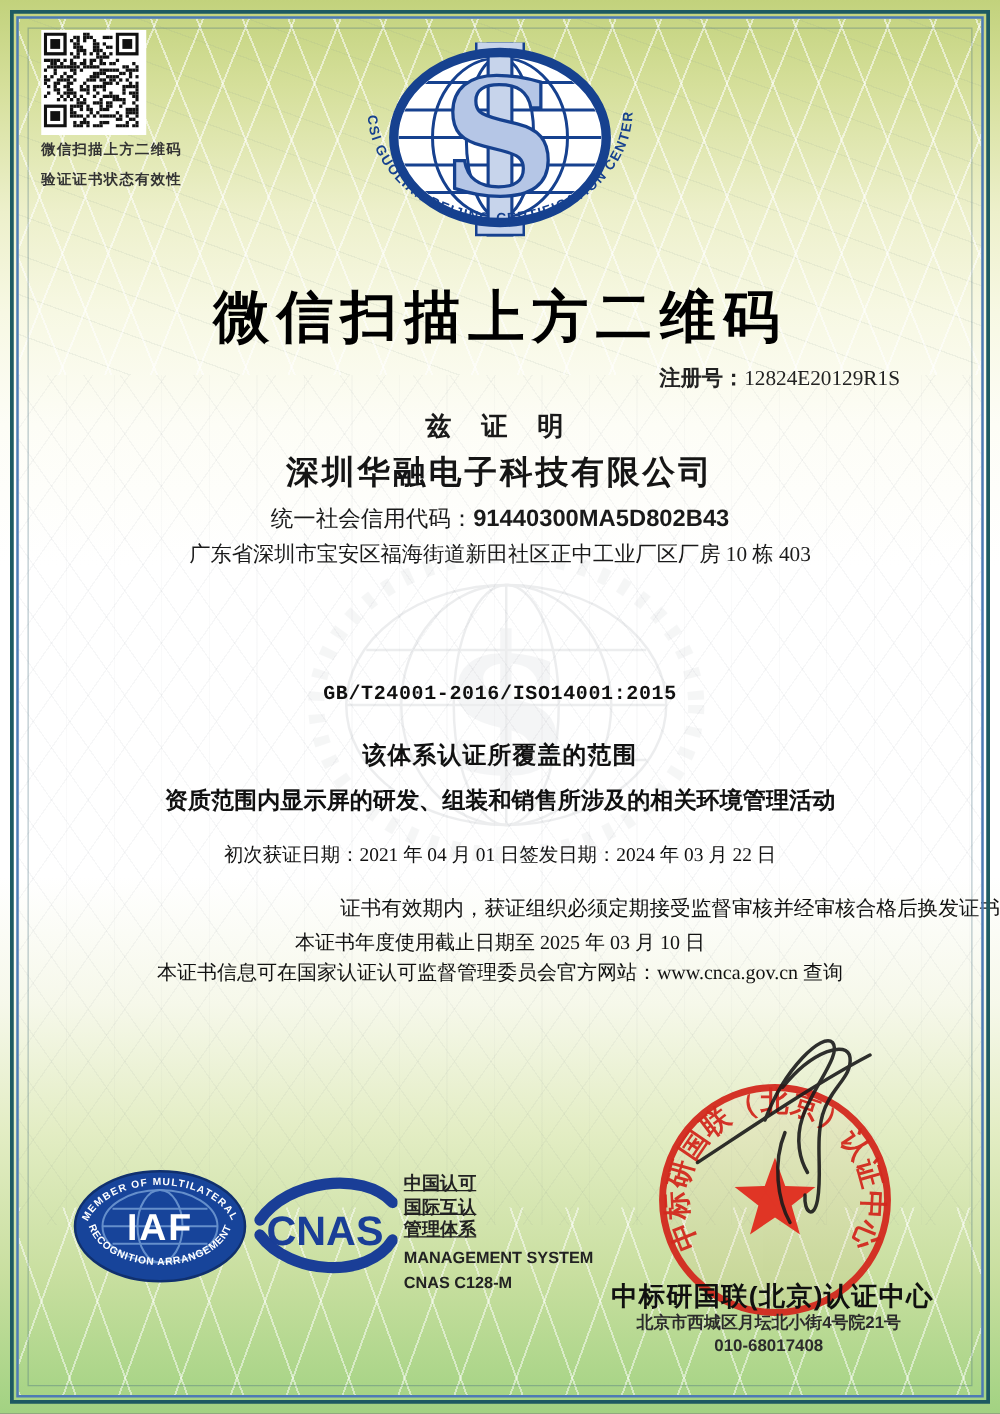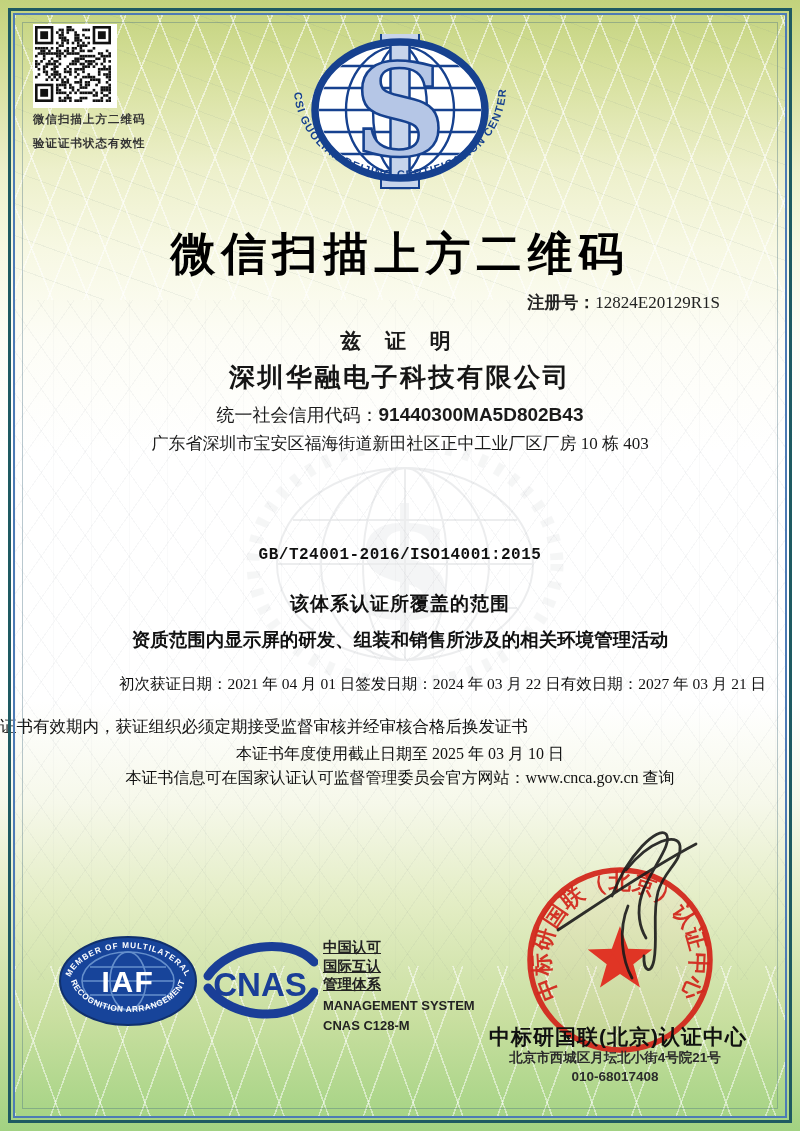--- a/index.html
+++ b/index.html
@@ -46,23 +46,23 @@
   .reg b{font-family:var(--serif);font-weight:700;}
   .certify{left:0;right:0;top:327px;text-align:center;font:700 21px var(--sans);letter-spacing:9px;color:#1a1a1a;}
   .company{left:0;right:0;top:360px;text-align:center;font:700 26px var(--sans);letter-spacing:2.5px;color:#151515;}
   .credit{left:0;right:0;top:403px;text-align:center;font:400 18px var(--serif);color:#1a1a1a;}
   .credit .code{font:700 19px var(--sans);}
   .address{left:0;right:0;top:432px;text-align:center;font:400 17px var(--serif);color:#1a1a1a;}
   .sysline{left:0;right:0;top:508px;text-align:center;font:700 19px var(--sans);letter-spacing:1px;}
   .stdline{left:0;right:0;top:546px;text-align:center;font:700 16px var(--mono);letter-spacing:.5px;}
   .scopelabel{left:0;right:0;top:591px;text-align:center;font:700 19px var(--sans);letter-spacing:1px;}
   .scopetext{left:0;right:0;top:627px;text-align:center;font:700 18.5px var(--sans);}
-  .dates{left:0;right:0;top:674px;display:flex;justify-content:flex-end;padding:0 34px;
+  .dates{left:0;right:0;top:674px;display:flex;justify-content:center;padding:0 34px;
          font:400 15.5px var(--serif);color:#111;}
-  .note1{left:0;right:0;top:716px;text-align:left;font:400 16.5px var(--serif);}
+  .note1{left:0;right:0;top:716px;text-align:right;font:400 16.5px var(--serif);}
   .note2{left:0;right:0;top:744px;text-align:center;font:400 16px var(--serif);}
   .note3{left:0;right:0;top:768px;text-align:center;font:400 16px var(--serif);}
   .iaf-logo{left:56px;top:934px;width:144px;height:94px;}
   .cnas-logo{left:202px;top:940px;width:116px;height:80px;}
   .cnas-text{left:323px;top:938px;}
   .cnas-cn{font:700 14.5px var(--serif);line-height:18.5px;color:#222;text-decoration:underline;}
   .cnas-en{font:800 13px var(--sans);line-height:17px;color:#222;margin-top:3px;}
   .seal{left:500px;top:810px;width:245px;height:256px;z-index:4;}
   .issuer{left:468px;top:988px;width:300px;text-align:center;font:700 21px var(--sans);
           letter-spacing:1px;color:#101010;z-index:5;margin-top:35px;}
@@ -452,21 +452,20 @@
   </div>
   <div class="abs address">广东省深圳市宝安区福海街道新田社区正中工业厂区厂房 10 栋 403</div>
 
   <div class="abs stdline">GB/T24001-2016/ISO14001:2015</div>
   <div class="abs scopelabel">该体系认证所覆盖的范围</div>
   <div class="abs scopetext">资质范围内显示屏的研发、组装和销售所涉及的相关环境管理活动</div>
 
   <div class="abs dates">
     <div><span>初次获证日期：</span><span>2021 年 04 月 01 日</span></div>
     <div><span>签发日期：</span><span>2024 年 03 月 22 日</span></div>
-    <div><span>有效日期：</span><span>2027 年 03 月 21 日</span></div>
   </div>
 
   <div class="abs note1">证书有效期内，获证组织必须定期接受监督审核并经审核合格后换发证书</div>
   <div class="abs note2">本证书年度使用截止日期至 2025 年 03 月 10 日</div>
   <div class="abs note3">本证书信息可在国家认证认可监督管理委员会官方网站：www.cnca.gov.cn 查询</div>
 
   <svg class="abs iaf-logo" viewBox="0 0 144 94">
     <ellipse cx="72" cy="47" rx="68" ry="44" fill="#17449a" stroke="#10306e" stroke-width="2"></ellipse>
     <g stroke="#7fa8dc" stroke-width="1.6" fill="none" opacity=".75">
       <ellipse cx="72" cy="47" rx="46" ry="29"></ellipse>

